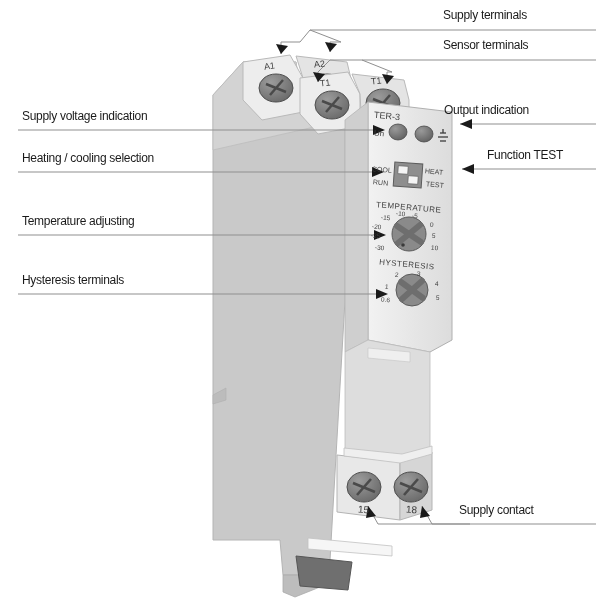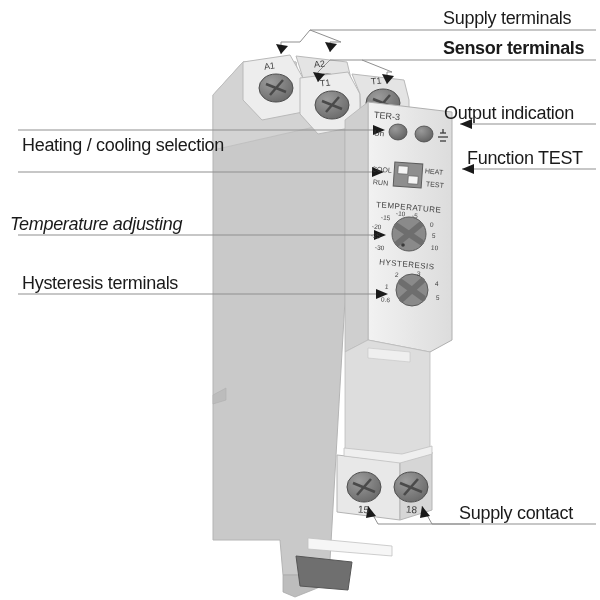--- a/index.html
+++ b/index.html
@@ -11,21 +11,21 @@
     position: relative;
     width: 600px;
     height: 600px;
     background: #ffffff;
     overflow: hidden;
     font-family: "Liberation Sans", sans-serif;
   }
   .callout-label {
     position: absolute;
     font-family: "Liberation Sans", sans-serif;
-    font-size: 18px;
+    font-size: 12px;
     font-weight: 400;
     color: #1a1a1a;
     white-space: nowrap;
     letter-spacing: -0.3px;
     line-height: 1;
   }
   .callout-label.right-side { text-align: left; }
   svg.overlay {
     position: absolute;
     left: 0; top: 0;
@@ -215,22 +215,23 @@
   <div class="dev-text" style="left:436px; top:295px; font-size:6.5px; transform:rotate(5deg);">5</div>
 
   <div class="dev-text" style="left:264px; top:62px; font-size:9px; transform:rotate(-8deg);">A1</div>
   <div class="dev-text" style="left:314px; top:60px; font-size:9px; transform:rotate(-6deg);">A2</div>
   <div class="dev-text" style="left:320px; top:79px; font-size:9px; transform:rotate(-7deg);">T1</div>
   <div class="dev-text" style="left:371px; top:77px; font-size:9px; transform:rotate(-6deg);">T1</div>
   <div class="dev-text" style="left:358px; top:505px; font-size:10px; transform:rotate(4deg);">15</div>
   <div class="dev-text" style="left:406px; top:505px; font-size:10px; transform:rotate(4deg);">18</div>
 
   <div class="callout-label right-side" style="left:443px; top:9px;">Supply terminals</div>
-  <div class="callout-label right-side" style="left:443px; top:39px;font-weight:bold;">Sensor terminals</div>
+  <div class="callout-label right-side" style="left:443px; top:39px;">Sensor terminals</div>
   <div class="callout-label right-side" style="left:444px; top:104px;text-align:center;">Output indication</div>
-  <div class="callout-label right-side" style="left:467px; top:149px;">Function TEST</div>
+  <div class="callout-label right-side" style="left:487px; top:149px;">Function TEST</div>
   <div class="callout-label right-side" style="left:459px; top:504px;">Supply contact</div>
 
-  <div class="callout-label" style="left:22px; top:136px;">Heating / cooling selection</div>
-  <div class="callout-label" style="left:10px; top:215px;font-style:italic;">Temperature adjusting</div>
+  <div class="callout-label" style="left:22px; top:110px;">Supply voltage indication</div>
+  <div class="callout-label" style="left:22px; top:152px;">Heating / cooling selection</div>
+  <div class="callout-label" style="left:22px; top:215px;">Temperature adjusting</div>
   <div class="callout-label" style="left:22px; top:274px;">Hysteresis terminals</div>
 
 </div>
 
 </body></html>

